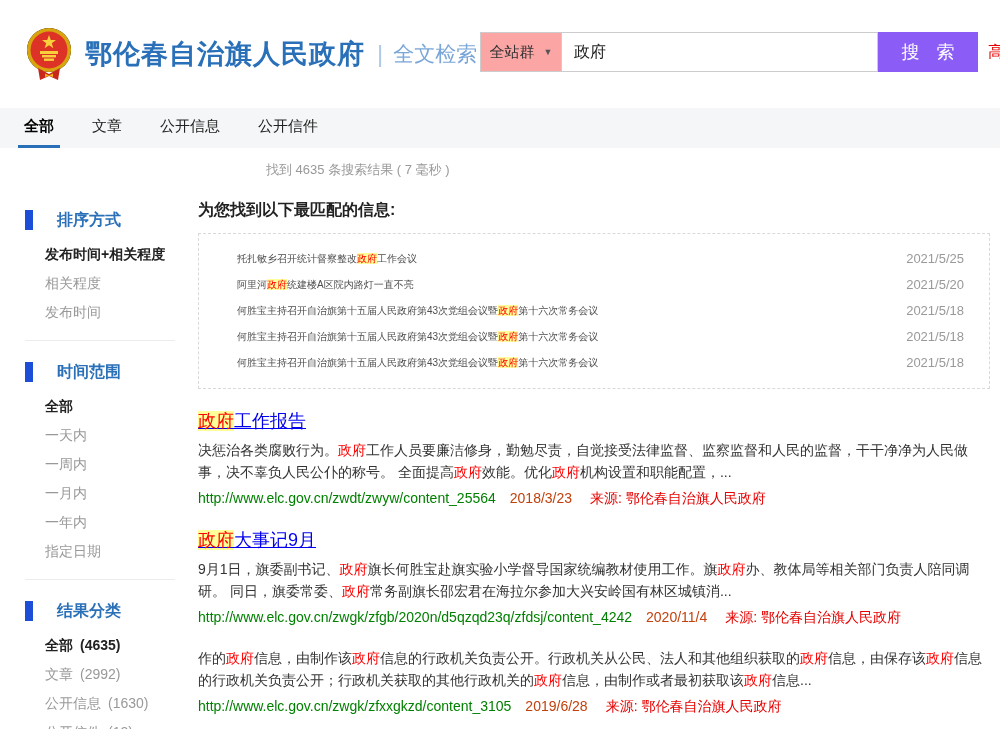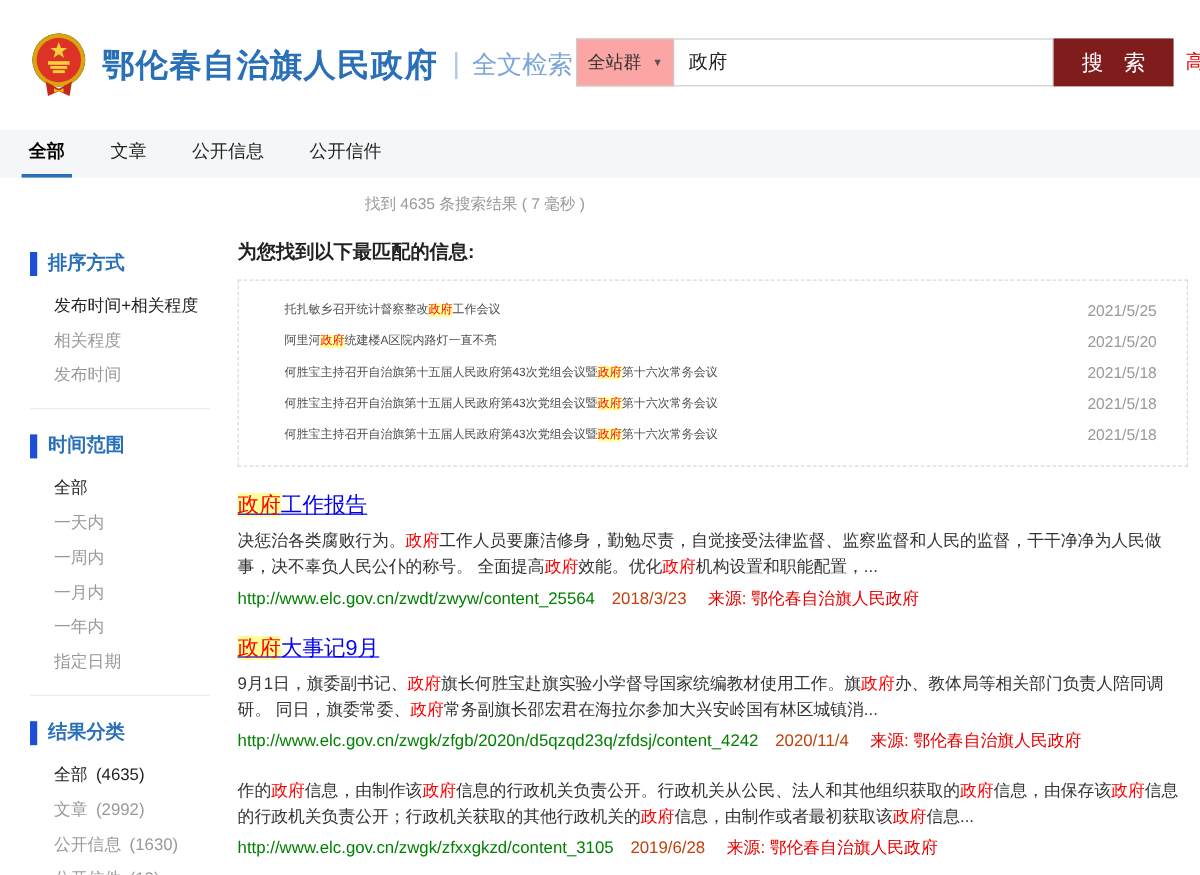--- a/index.html
+++ b/index.html
@@ -10,39 +10,39 @@
   
   .header{height:108px;display:flex;align-items:center;padding-left:25px;position:relative;background:#fff}
   .logo{width:48px;height:54px;margin-right:12px;flex-shrink:0}
   .site-title{font-size:27px;font-weight:bold;color:#2970b8;letter-spacing:1px;white-space:nowrap}
   .title-sep{color:#aec9e8;font-size:24px;margin:0 10px 0 12px;font-weight:200}
   .subtitle{font-size:21px;color:#7aa6d8;white-space:nowrap}
   .search-wrap{position:absolute;left:480px;top:32px;display:flex;height:40px}
   .scope{width:82px;border:1px solid #ccc;border-right:1px solid #ccc;display:flex;align-items:center;justify-content:center;gap:9px;font-size:15px;color:#333;cursor:pointer;background:#fca5a5}
   .caret{font-size:9px;color:#555;line-height:1}
   .search-input{width:316px;border:1px solid #ccc;border-left:none;padding:0 12px;font-size:16px;color:#222;outline:none}
-  .search-btn{width:100px;background:#7f1d1d;color:#fff;font-size:18px;border:none;cursor:pointer;letter-spacing:6px;text-indent:6px}
+  .search-btn{width:100px;background:#8b5cf6;color:#fff;font-size:18px;border:none;cursor:pointer;letter-spacing:6px;text-indent:6px}
   .adv-link{position:absolute;left:988px;top:42px;font-size:16px;color:#e60000;white-space:nowrap;cursor:pointer}
 
   
   .tabbar{height:40px;background:#f5f6f7;display:flex;padding-left:18px}
   .tab{margin-right:26px;font-size:15px;color:#222;display:flex;align-items:center;border-bottom:3px solid transparent;padding:0 6px;cursor:pointer}
   .tab.active{font-weight:bold;color:#000;border-bottom-color:#2970b8}
 
   
   .layout{display:flex;align-items:flex-start}
   .sidebar{width:190px;flex-shrink:0;padding-left:25px;padding-top:62px}
-  .side-title{border-left:6px solid #1d4ed8;padding-left:9px;font-size:16px;font-weight:bold;color:#2970b8;line-height:20px;margin-bottom:17px}
+  .side-title{border-left:8px solid #1d4ed8;padding-left:24px;font-size:16px;font-weight:bold;color:#2970b8;line-height:20px;margin-bottom:17px}
   .side-item{font-size:14px;color:#999;line-height:14px;margin-bottom:15px;padding-left:20px;cursor:pointer;white-space:nowrap}
-  .side-item.active{color:#222;font-weight:normal}
+  .side-item.active{color:#222;font-weight:bold}
   .side-item .cnt{margin-left:7px}
   .side-divider{border-top:1px solid #ededed;margin:21px 15px 21px 0}
 
   .main{flex:1;padding:14px 10px 0 8px;min-width:0}
-  .result-count{font-size:13px;color:#999;line-height:16px;margin-left:106px}
+  .result-count{font-size:13px;color:#999;line-height:16px;margin-left:68px}
   .best-heading{font-size:16px;font-weight:bold;color:#222;margin-top:22px}
   .match-box{border:1px dashed #d9d9d9;margin-top:12px;padding:12px 25px 12px 38px}
   .match-row{display:flex;justify-content:space-between;align-items:center;line-height:26px}
   .match-link{font-size:10px;color:#4d4d4d;cursor:pointer}
   .match-date{font-size:13px;color:#999;flex-shrink:0;margin-left:20px}
 
   .result{margin-top:20px}
   .result-title{font-size:18px;color:#0000ee;text-decoration:underline;cursor:pointer;line-height:24px;display:inline-block}
   .result-snippet{font-size:14px;color:#333;line-height:22px;margin-top:6px}
   .result-meta{margin-top:5px;font-size:14px;line-height:20px}

